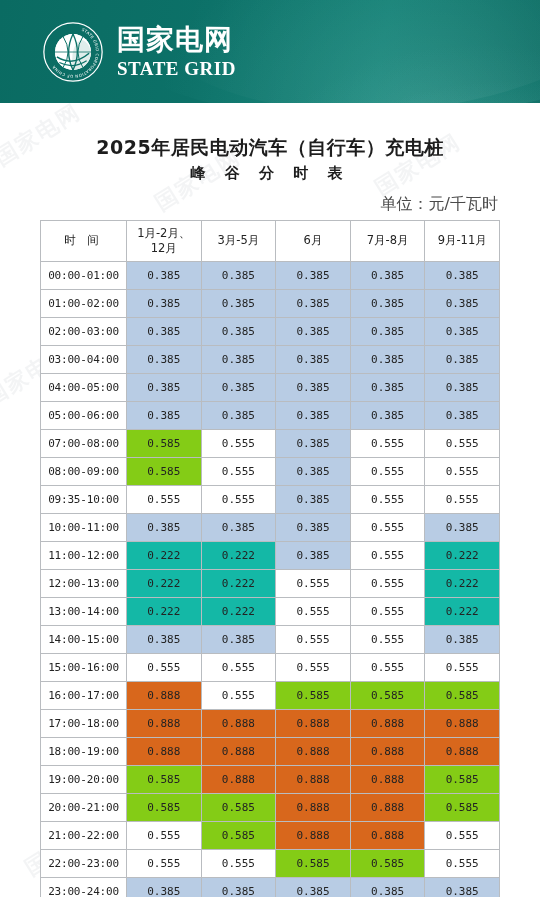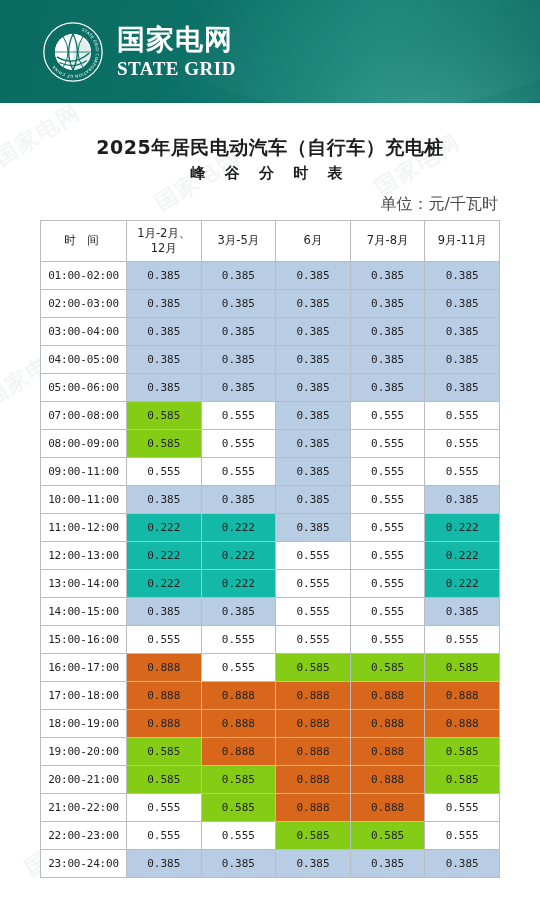--- a/index.html
+++ b/index.html
@@ -250,20 +250,28 @@
           <span>12月</span>
         </th>
         <th>3月-5月</th>
         <th>6月</th>
         <th>7月-8月</th>
         <th>9月-11月</th>
       </tr>
     </thead>
     <tbody id="rate-tbody">
         <tr>
+          <td class="time-cell">00:00-01:00</td>
+          <td class="tier-valley">0.385</td>
+          <td class="tier-valley">0.385</td>
+          <td class="tier-valley">0.385</td>
+          <td class="tier-valley">0.385</td>
+          <td class="tier-valley">0.385</td>
+        </tr>
+        <tr>
           <td class="time-cell">01:00-02:00</td>
           <td class="tier-valley">0.385</td>
           <td class="tier-valley">0.385</td>
           <td class="tier-valley">0.385</td>
           <td class="tier-valley">0.385</td>
           <td class="tier-valley">0.385</td>
         </tr>
         <tr>
           <td class="time-cell">02:00-03:00</td>
           <td class="tier-valley">0.385</td>
@@ -306,21 +314,21 @@
         </tr>
         <tr>
           <td class="time-cell">08:00-09:00</td>
           <td class="tier-shoulder">0.585</td>
           <td class="tier-flat">0.555</td>
           <td class="tier-valley">0.385</td>
           <td class="tier-flat">0.555</td>
           <td class="tier-flat">0.555</td>
         </tr>
         <tr>
-          <td class="time-cell">09:00-11:00</td>
+          <td class="time-cell">09:35-10:00</td>
           <td class="tier-flat">0.555</td>
           <td class="tier-flat">0.555</td>
           <td class="tier-valley">0.385</td>
           <td class="tier-flat">0.555</td>
           <td class="tier-flat">0.555</td>
         </tr>
         <tr>
           <td class="time-cell">10:00-11:00</td>
           <td class="tier-valley">0.385</td>
           <td class="tier-valley">0.385</td>

